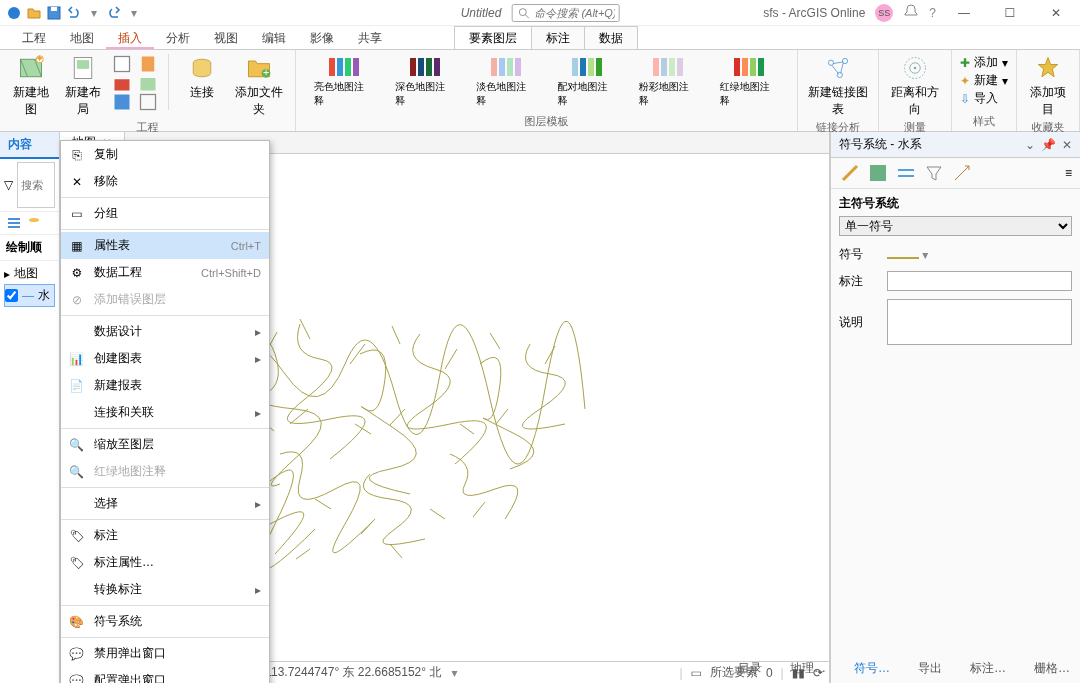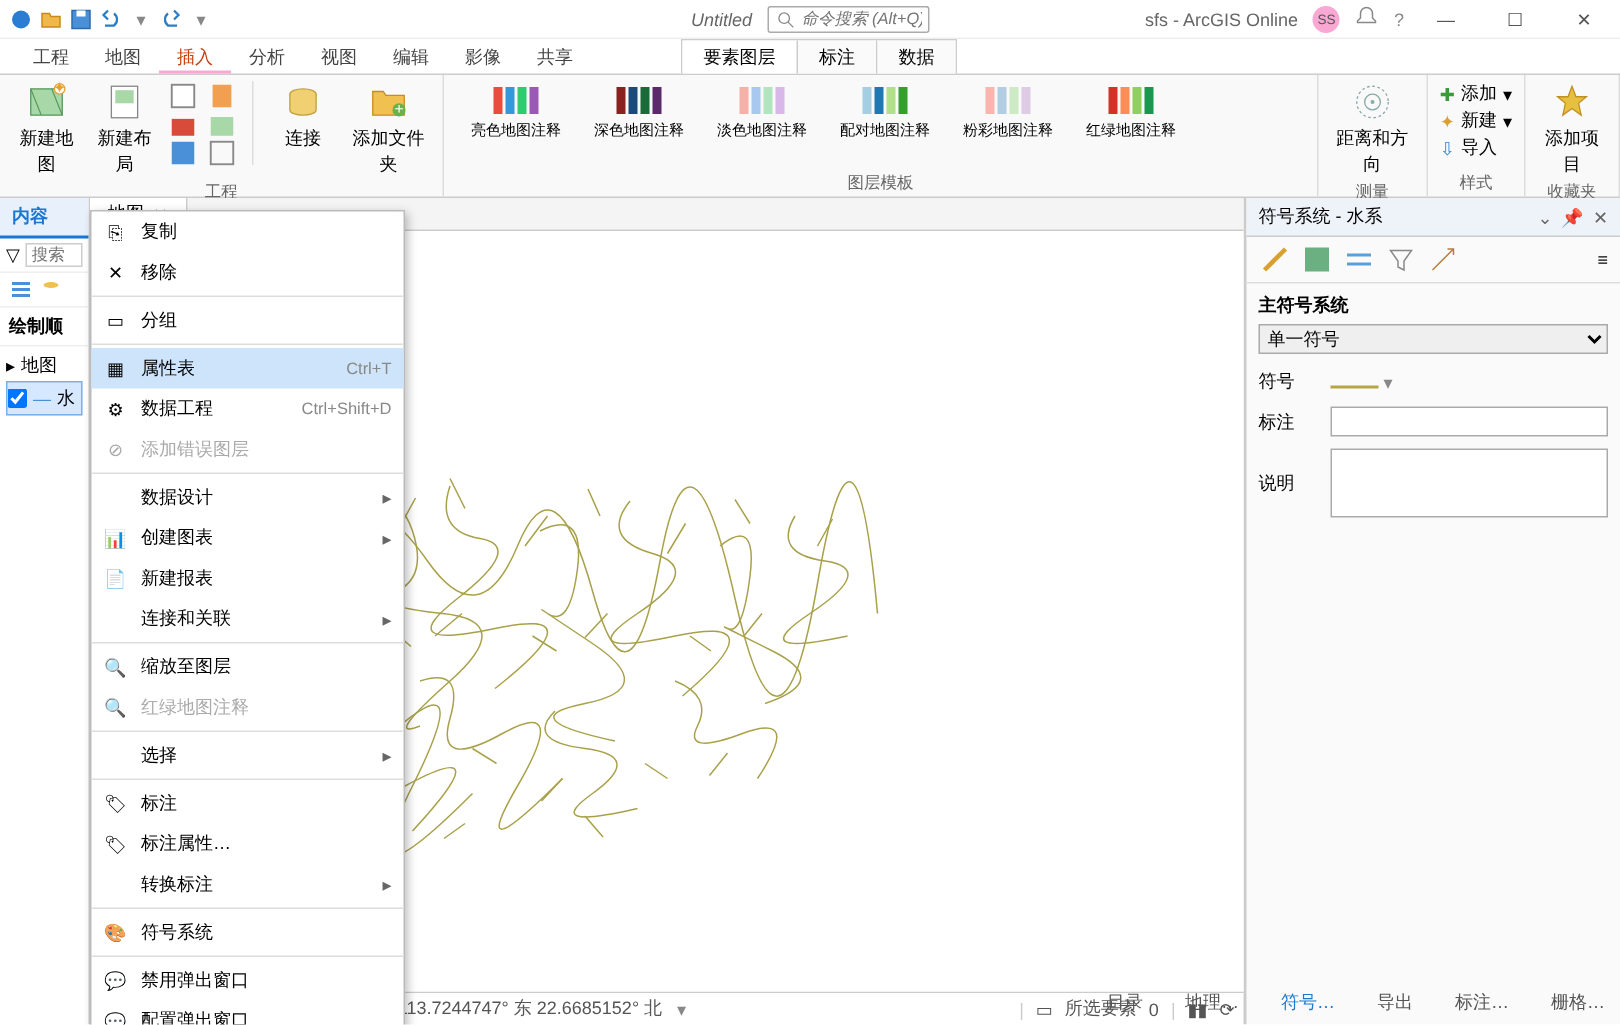--- a/index.html
+++ b/index.html
@@ -39,21 +39,21 @@
 .gal-swatch { display: flex; gap: 2px; }
 .gal-pin { width: 6px; height: 18px; position: relative; }
 .styles-stack { display: flex; flex-direction: column; gap: 1px; font-size: 11px; }
 .styles-stack > div { display:flex; align-items:center; gap:4px; }
 
 
 .workspace { display: flex; height: 551px; }
 .left-pane { width: 60px; border-right: 1px solid #ccc; background: #fff; }
 .pane-title { background: #e8f0fb; color: #1a78d4; padding: 4px 8px; font-weight: bold; border-bottom: 2px solid #1a78d4; }
 .search-row { display: flex; gap: 4px; padding: 3px 4px; align-items: center; border-bottom: 1px solid #eee; }
-.search-row input { flex:1; min-width:0; border:1px solid #ccc; padding:1px 3px; font-size:11px; }
+.search-row input { flex:1; min-width:0; border:1px solid #ccc; padding:16px 3px; font-size:11px; }
 .toolbar-row { display:flex; gap:4px; padding:3px 6px; border-bottom:1px solid #eee; }
 .tool-icon { width:16px; height:16px; }
 .section-head { font-weight:bold; padding:4px 6px; border-bottom:1px solid #eee; }
 .tree { padding:2px 4px; font-size:12px; }
 .tree-row { display:flex; align-items:center; gap:4px; padding:2px 0; }
 .tree-row.sel { background:#d6e8ff; border:1px solid #7ab0ea; }
 
 
 .ctx-menu { position:absolute; left:60px; top:140px; width:210px; background:#fff; border:1px solid #bbb; box-shadow:2px 2px 6px rgba(0,0,0,0.25); z-index:50; }
 .ctx-item { display:flex; align-items:center; padding:5px 8px; gap:9px; position:relative; }
@@ -285,20 +285,34 @@
             <div class="gal-pin" style="background:#fc8d59"></div>
             <div class="gal-pin" style="background:#91cf60"></div>
             <div class="gal-pin" style="background:#1a9850"></div>
           </div>
           <span style="font-size:10px">红绿地图注释</span>
         </div>
     </div>
     <div class="ribbon-group-label">图层模板</div>
   </div>
 
+  <div class="ribbon-group">
+    <div class="ribbon-group-body">
+        <div class="big-btn" style="width:64px">
+          <svg class="big-icon" viewBox="0 0 32 32">
+            <circle cx="8" cy="10" r="3" fill="none" stroke="#5aa0d8"></circle>
+            <circle cx="24" cy="8" r="3" fill="none" stroke="#5aa0d8"></circle>
+            <circle cx="18" cy="24" r="3" fill="none" stroke="#5aa0d8"></circle>
+            <path d="M10 11l12-2M9 13l8 10M22 10l-3 12" stroke="#5aa0d8"></path>
+          </svg>
+          <span>新建链接图表</span>
+        </div>
+      </div>
+    <div class="ribbon-group-label">链接分析</div>
+  </div>
 
   <div class="ribbon-group">
     <div class="ribbon-group-body">
         <div class="big-btn" style="width:56px">
           <svg class="big-icon" viewBox="0 0 32 32">
             <circle cx="16" cy="16" r="12" fill="none" stroke="#8aa" stroke-dasharray="2 2"></circle>
             <circle cx="16" cy="16" r="6" fill="none" stroke="#8aa"></circle>
             <circle cx="16" cy="16" r="1.5" fill="#8aa"></circle>
           </svg>
           <span>距离和方向</span>

